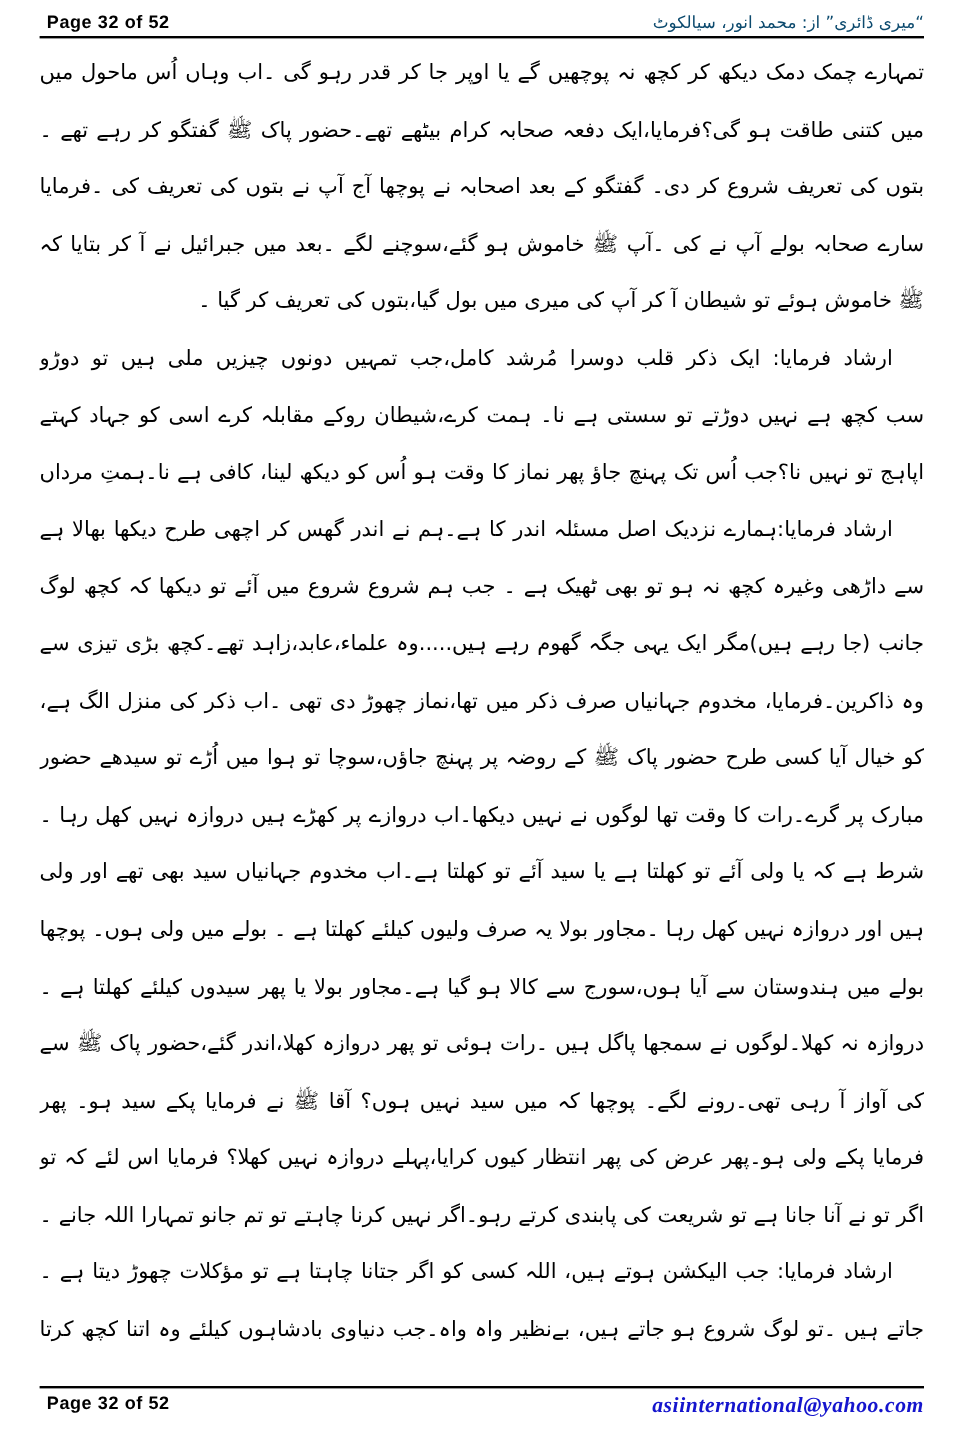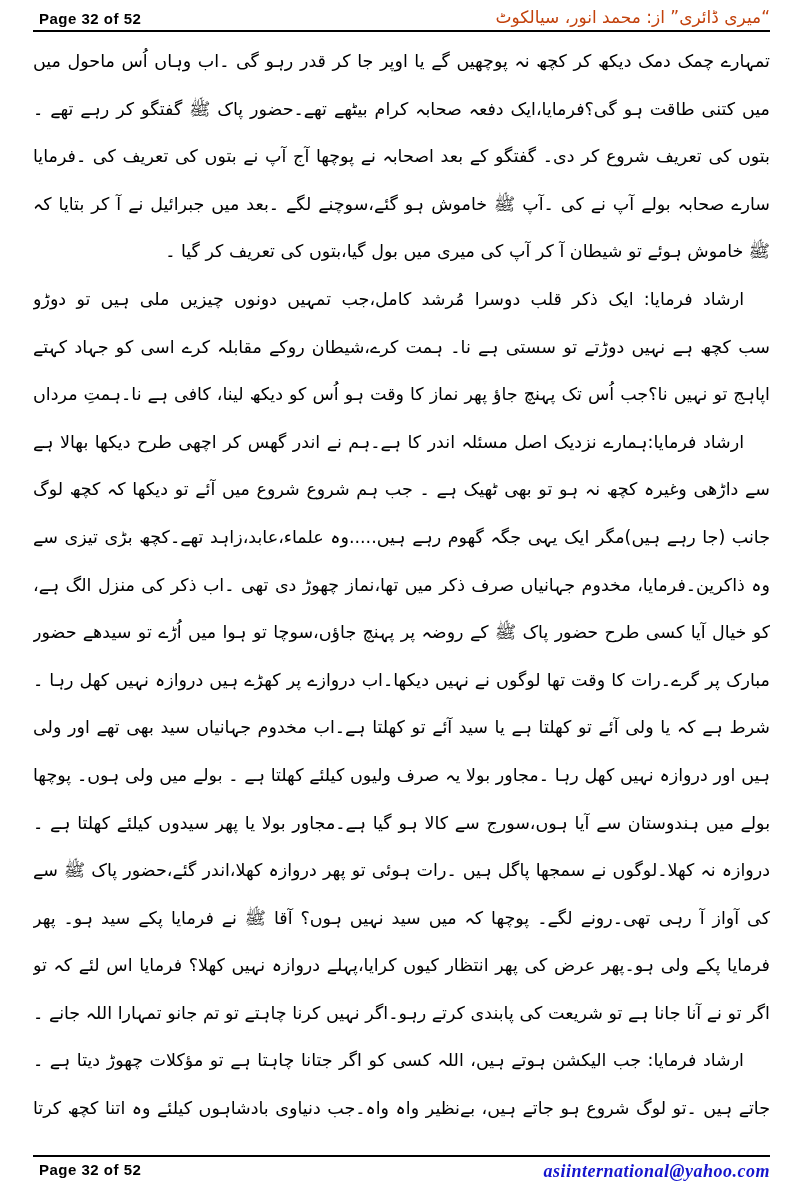--- a/index.html
+++ b/index.html
@@ -25,22 +25,22 @@
   .page-label {
     font-family: "Liberation Sans", sans-serif;
     font-weight: bold;
     font-size: 15px;
     color: #000;
     letter-spacing: 0.5px;
     padding-left: 6px;
   }
   .urdu { direction: rtl; unicode-bidi: embed; }
   .hdr-title {
-    font-size: 17px;
-    color: #c2410c;
+    font-size: 14px;
+    color: #0c4a6e;
     font-family: "DejaVu Sans", sans-serif;
   }
   .rule {
     position: absolute;
     left: 33px; right: 30px;
     border-top: 2px solid #000;
   }
   .rule-top { top: 30px; }
   .rule-bottom { top: 1155px; }
   

